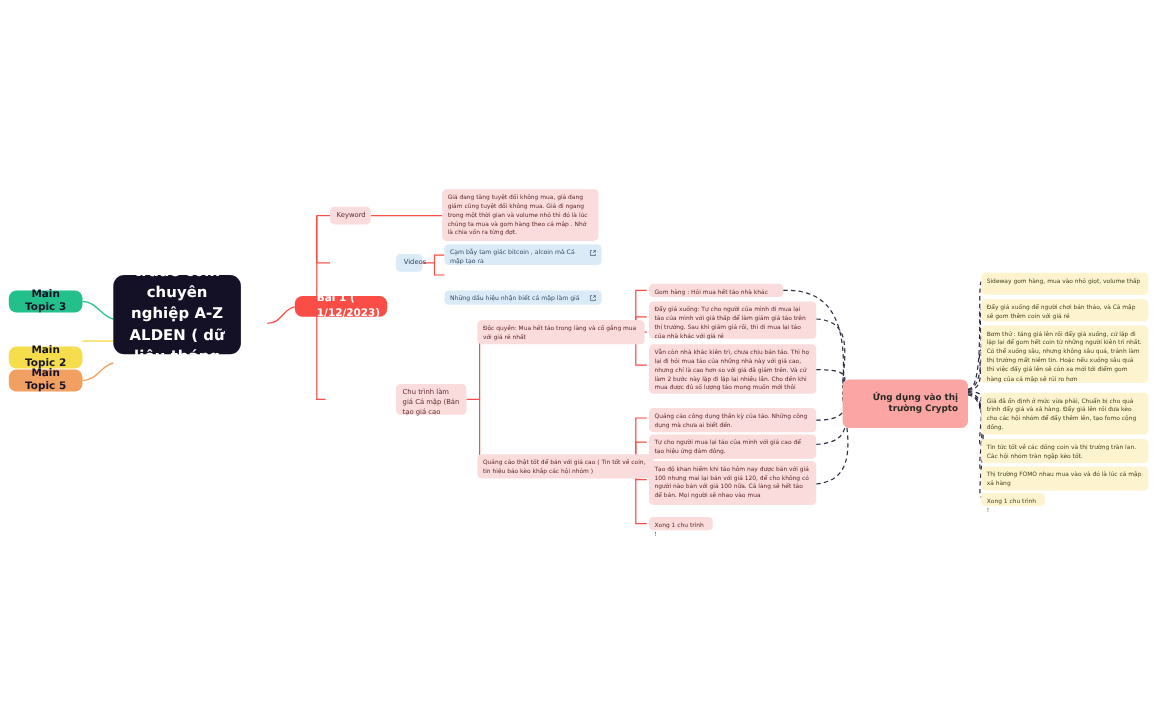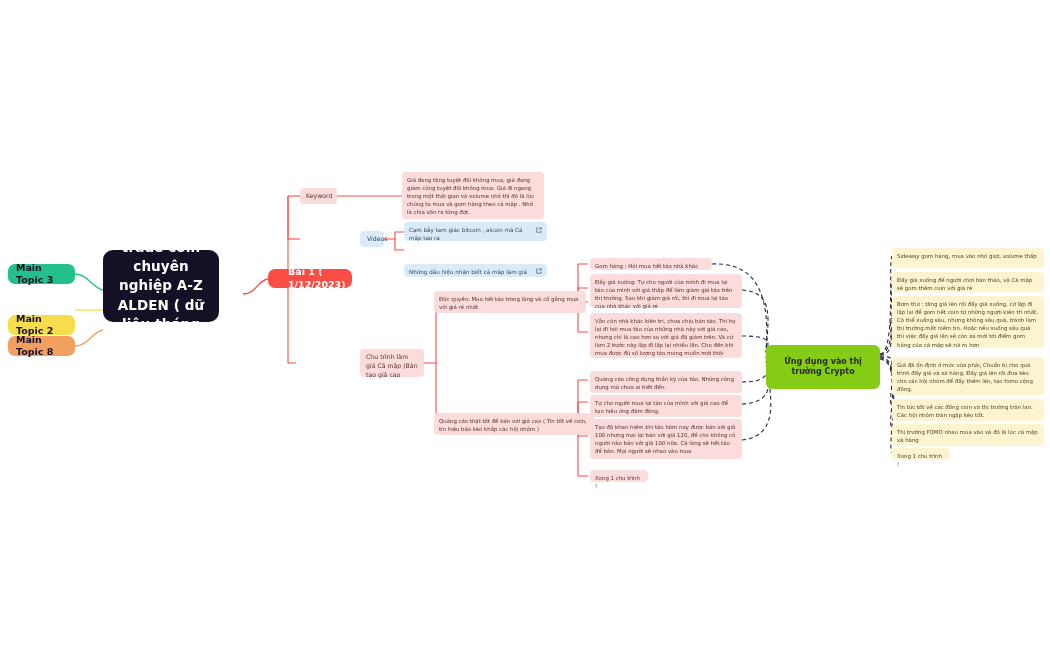--- a/index.html
+++ b/index.html
@@ -50,21 +50,21 @@
     justify-content: center;
   }
 
   
   .pill {
     border-radius: 7px;
     font-size: 9.5px;
     font-weight: 700;
     color: #141127;
     padding: 5px 8px;
-    text-align: left;
+    text-align: center;
     display: flex;
     align-items: center;
   }
   .pill.green  { background: #23c08b; }
   .pill.yellow { background: #f5dd4b; }
   .pill.orange { background: #f2a061; }
 
   
   .redpill {
     background: #fa4d45;
@@ -72,30 +72,30 @@
     border-radius: 7px;
     font-size: 9.5px;
     font-weight: 700;
     padding: 5px 20px;
     display: flex;
     align-items: center;
   }
 
   
   .yellowpill {
-    background: #84cc16;
+    background: #fca5a5;
     color: #2b2a22;
     border-radius: 6px;
     font-size: 8px;
     font-weight: 700;
     padding: 22px 9px;
     display: flex;
     align-items: center;
     justify-content: center;
-    text-align: center;
+    text-align: right;
   }
 
   
   .pinkbox {
     background: #fbdcdc;
     color: #5e2b2b;
     border-radius: 4px;
     font-size: 5.4px;
     padding: 4px 5px;
     line-height: 1.5;
@@ -198,21 +198,21 @@
     <path d="M880 356 C 902 356, 886 368, 892 373" stroke="#2b2a3d" stroke-width="1.1" fill="none" stroke-dasharray="4 3"></path>
     <path d="M880 357 C 902 358, 886 402, 892 406" stroke="#2b2a3d" stroke-width="1.1" fill="none" stroke-dasharray="4 3"></path>
     <path d="M880 358 C 904 360, 886 424, 892 428" stroke="#2b2a3d" stroke-width="1.1" fill="none" stroke-dasharray="4 3"></path>
     <path d="M880 359 C 906 362, 886 448, 892 452" stroke="#2b2a3d" stroke-width="1.1" fill="none" stroke-dasharray="4 3"></path>
   </svg>
 
   <div class="node root" style="left:103px; top:250px; width:116px; height:72px;">Đầu tưu trade coin chuyên nghiệp A-Z ALDEN ( dữ liệu tháng 9/2018 )</div>
 
   <div class="node pill green" style="left:8px; top:264px; width:67px; height:20px;">Main Topic 3</div>
   <div class="node pill yellow" style="left:8px; top:300px; width:67px; height:20px;margin-top:15px;">Main Topic 2</div>
-  <div class="node pill orange" style="left:8px; top:336px; width:67px; height:20px;">Main Topic 8</div>
+  <div class="node pill orange" style="left:8px; top:336px; width:67px; height:20px;">Main Topic 5</div>
 
   <div class="node redpill" style="left:268px; top:269px; width:84px; height:19px;">Bài 1 ( 1/12/2023)</div>
 
   <div class="node pinklabel" style="left:300px; top:188px; width:37px; height:16px;">Keyword</div>
   <div class="node pinkbox" style="left:402px; top:172px; width:142px; height:47px;">Giá đang tăng tuyệt đối không mua, giá đang giảm cũng tuyệt đối không mua. Giá đi ngang trong một thời gian và volume nhỏ thì đó là lúc chúng ta mua và gom hàng theo cá mập . Nhớ là chia vốn ra từng đợt.</div>
 
   <div class="node bluelabel" style="left:360px; top:231px; width:24px; height:16px;">Videos</div>
 
   <div class="node bluebox" style="left:404px; top:222px; width:143px; height:19px;">
     <span style="display:block; width:118px;">Cạm bẫy tam giác bitcoin , alcoin mà Cá mập tạo ra</span>

